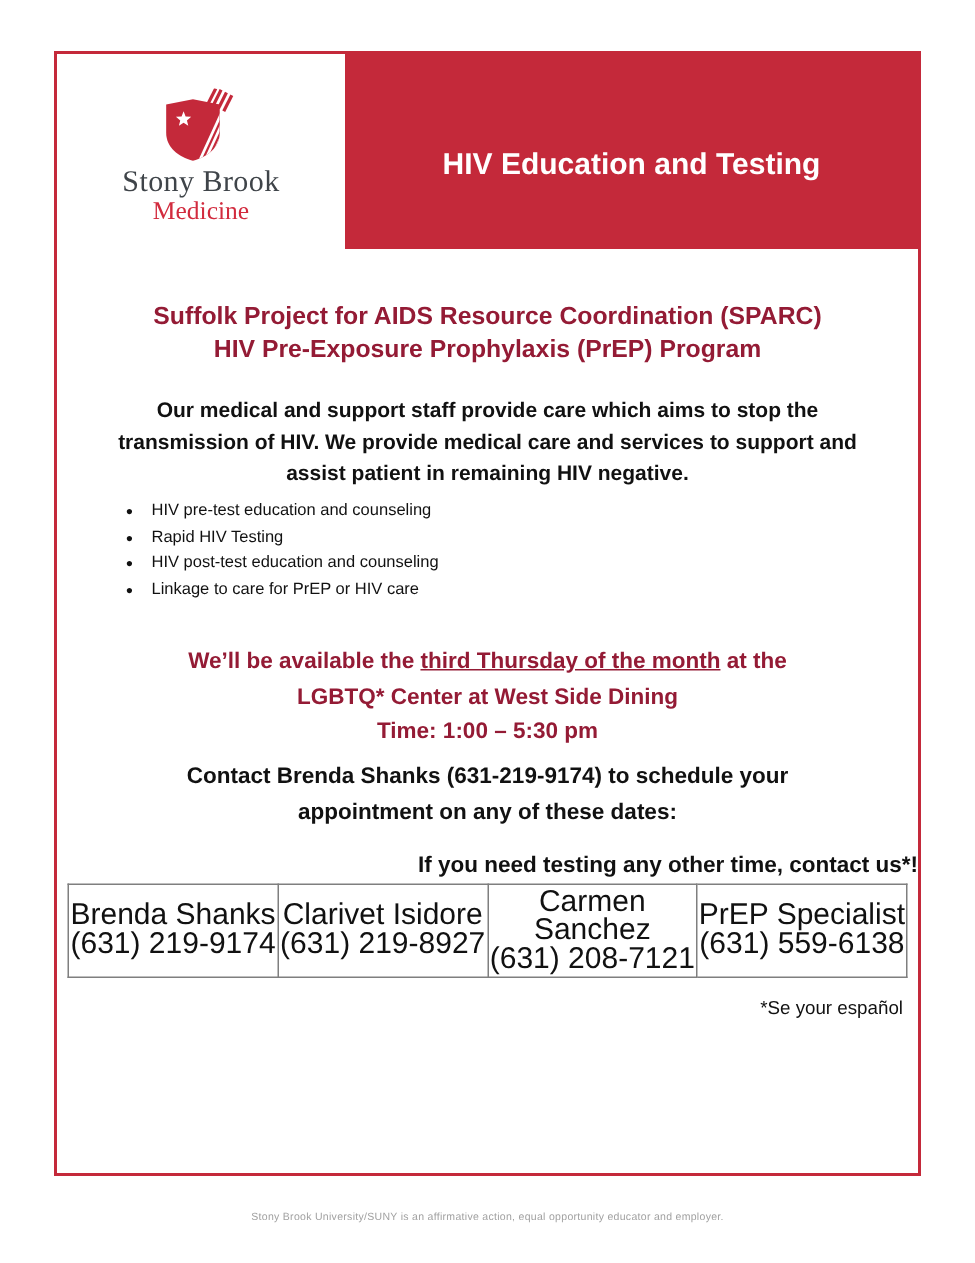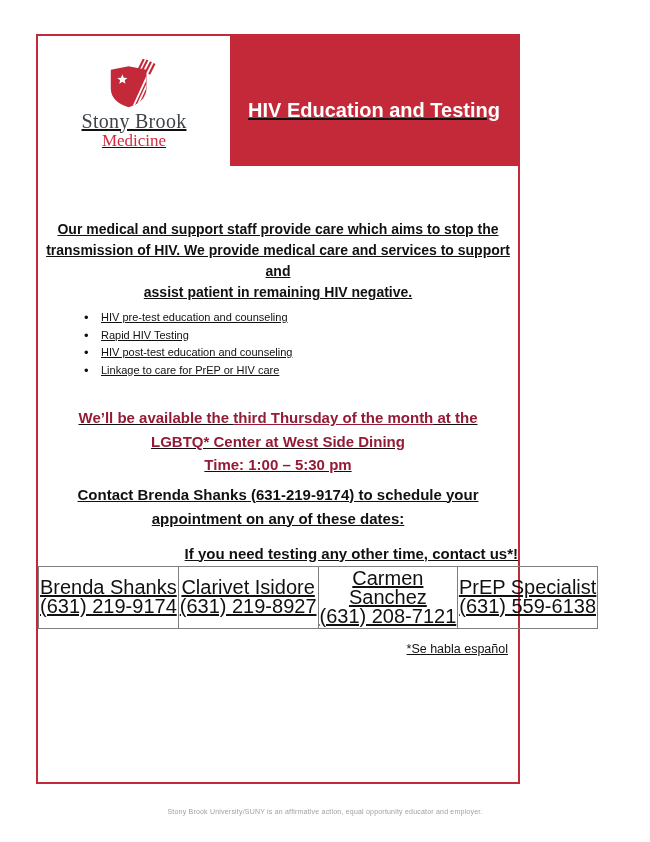--- a/index.html
+++ b/index.html
@@ -14,26 +14,25 @@
     width: 650px;
     height: 842px;
     background: #ffffff;
     overflow: hidden;
   }
   
   .frame {
     position: absolute;
     left: 36px;
     top: 34px;
-    width: 484px;
+    width: 578px;
     height: 750px;
     border: 2px solid var(--band_red, #c4293a);
     box-sizing: border-box;
     background: #ffffff;
-    text-decoration: underline;
   }
   
   .header-row {
     display: flex;
     height: 130px;
     width: 100%;
   }
   .logo-cell {
     width: 192px;
     background: #ffffff;
@@ -195,20 +194,24 @@
         <div class="logo-name">Stony Brook</div>
         <div class="logo-division">Medicine</div>
       </div>
       <div class="title-band">
         <div class="flyer-title">HIV Education and Testing</div>
       </div>
     </div>
 
     <div class="content">
 
+      <div class="heading maroon">
+        <div>Suffolk Project for AIDS Resource Coordination (SPARC)</div>
+        <div>HIV Pre-Exposure Prophylaxis (PrEP) Program</div>
+      </div>
 
       <div class="intro">
         <div>Our medical and support staff provide care which aims to stop the</div>
         <div>transmission of HIV. We provide medical care and services to support and</div>
         <div>assist patient in remaining HIV negative.</div>
       </div>
 
       <ul class="bullets">
         <li>HIV pre-test education and counseling</li>
         <li>Rapid HIV Testing</li>
@@ -246,20 +249,20 @@
               <div>(631) 208-7121</div>
             </td>
             <td>
               <div>PrEP Specialist</div>
               <div>(631) 559-6138</div>
             </td>
           </tr>
         </tbody>
       </table>
 
-      <div class="spanish-note">*Se habla español</div>
+      <div class="spanish-note">*Se your español</div>
 
     </div>
   </div>
 
   <div class="page-footer">Stony Brook University/SUNY is an affirmative action, equal opportunity educator and employer.</div>
 
 </div>
 
 </body></html>

